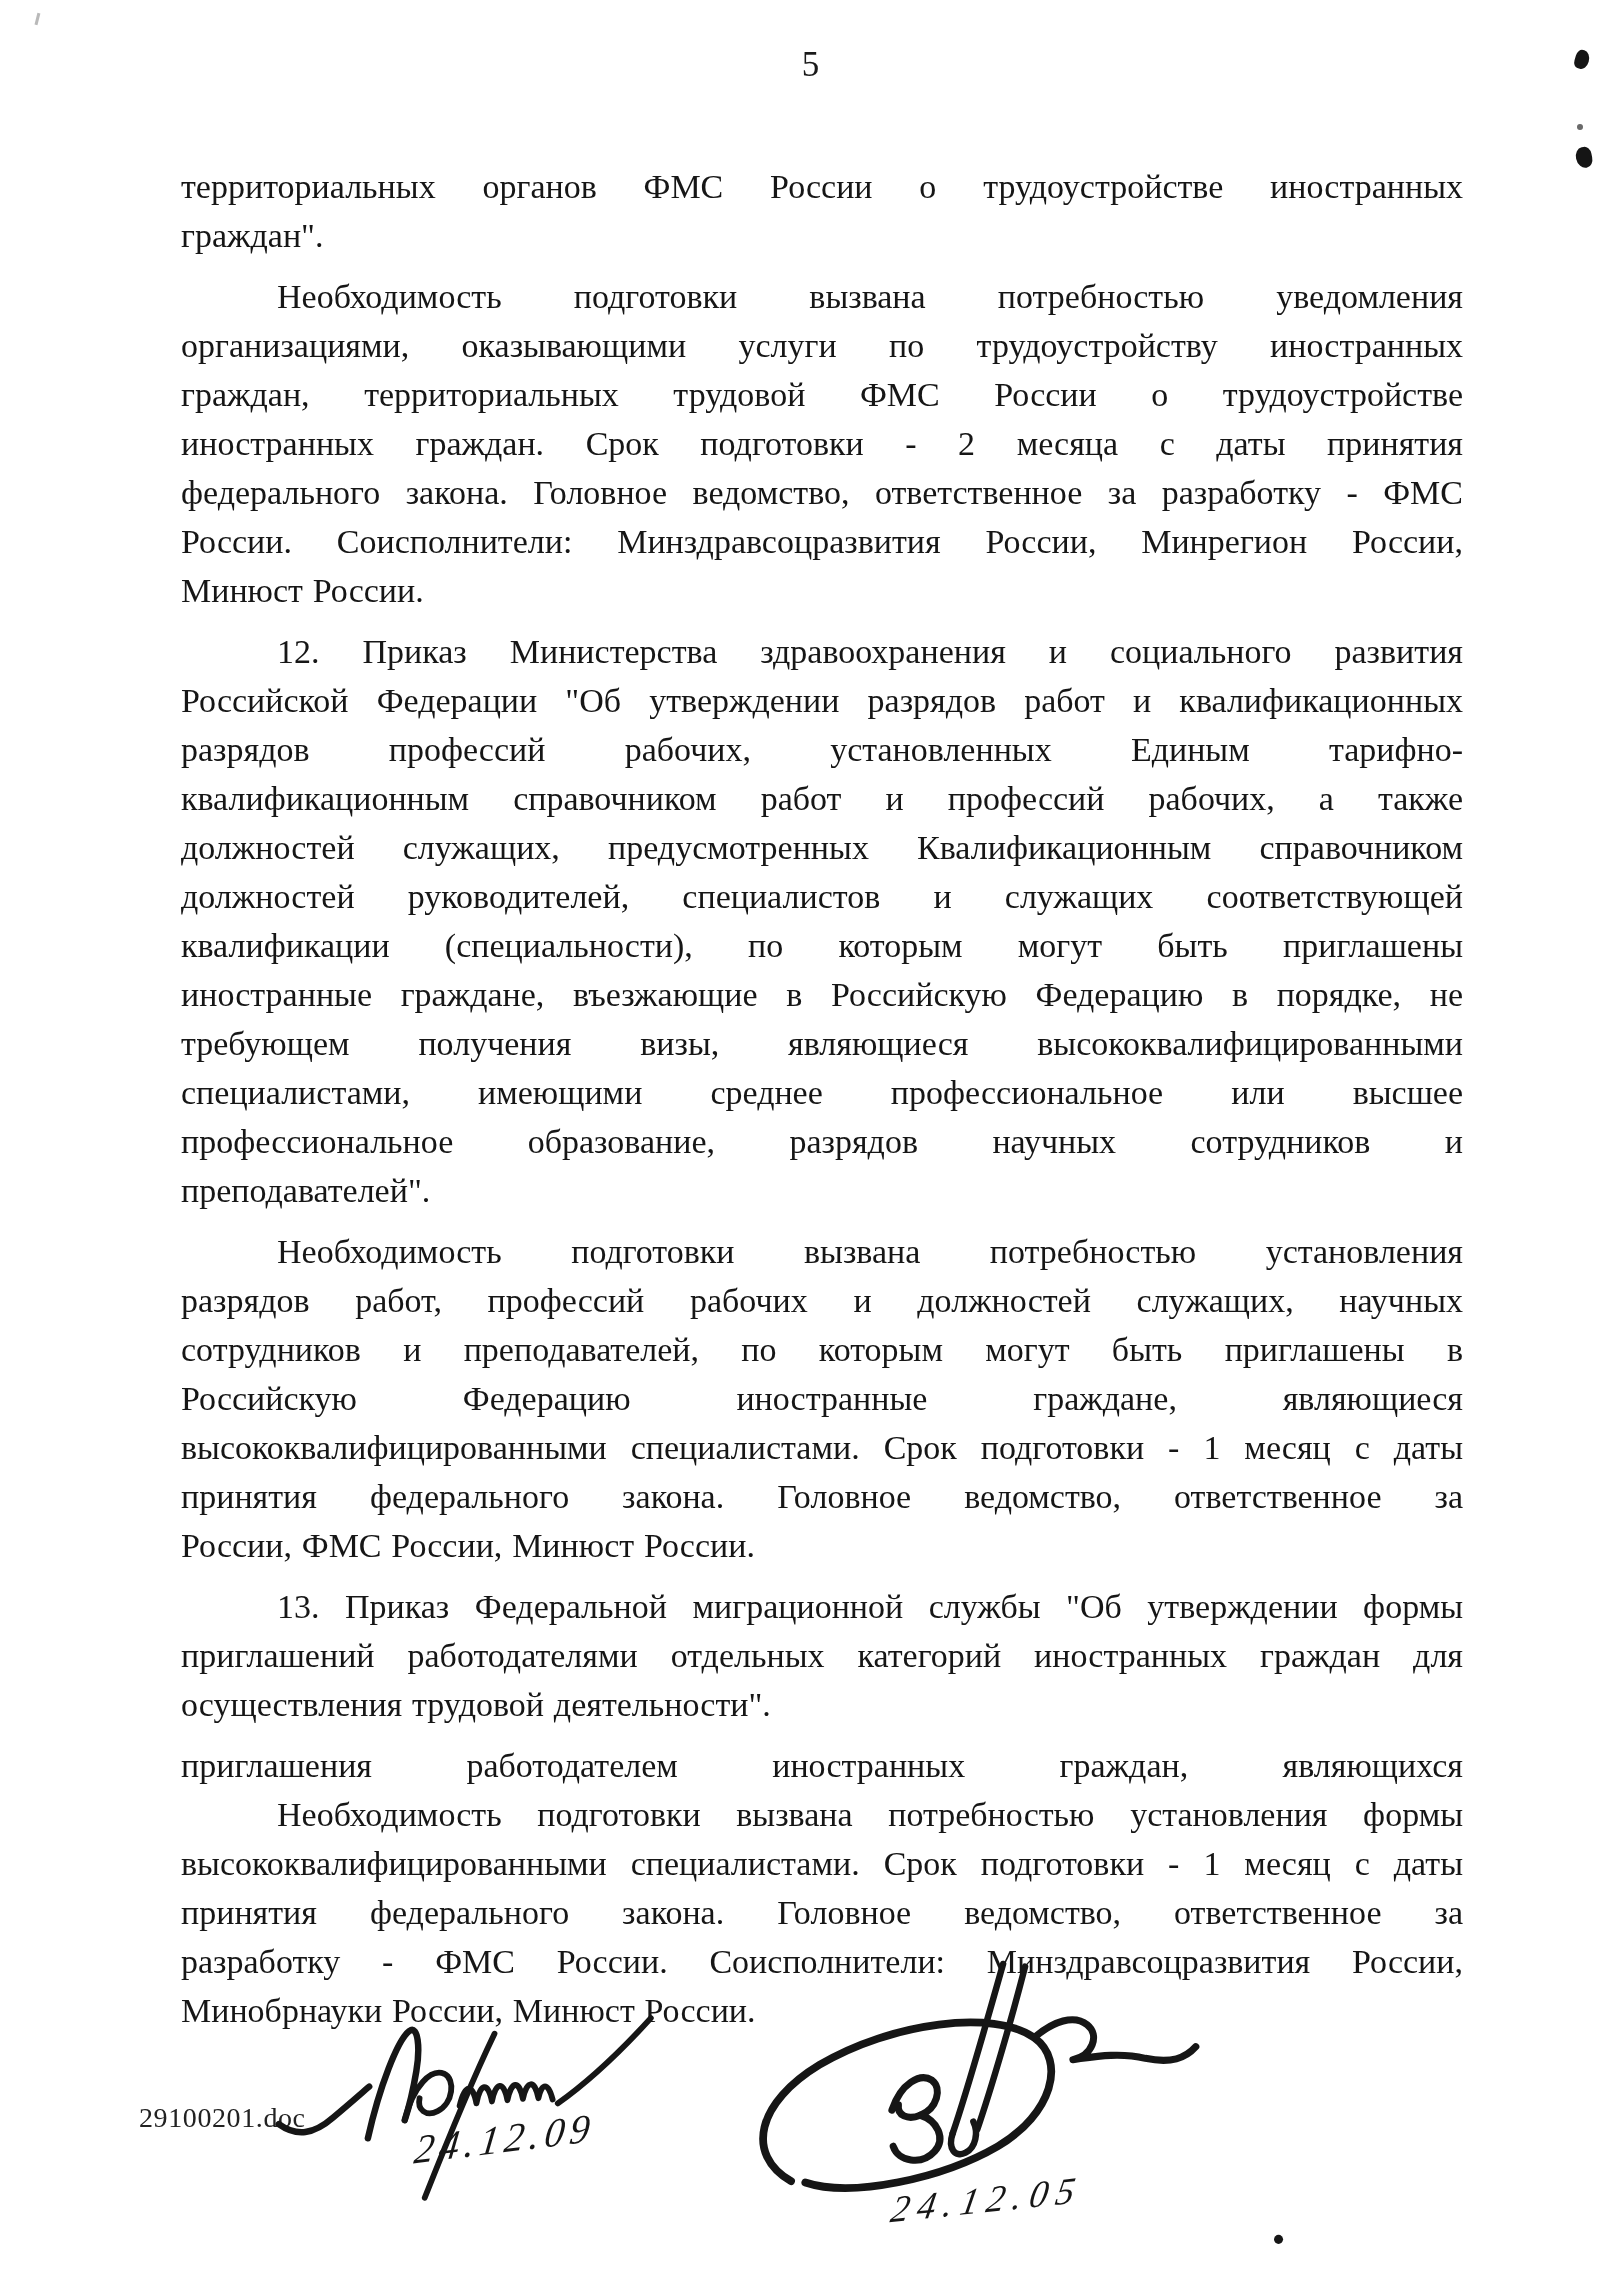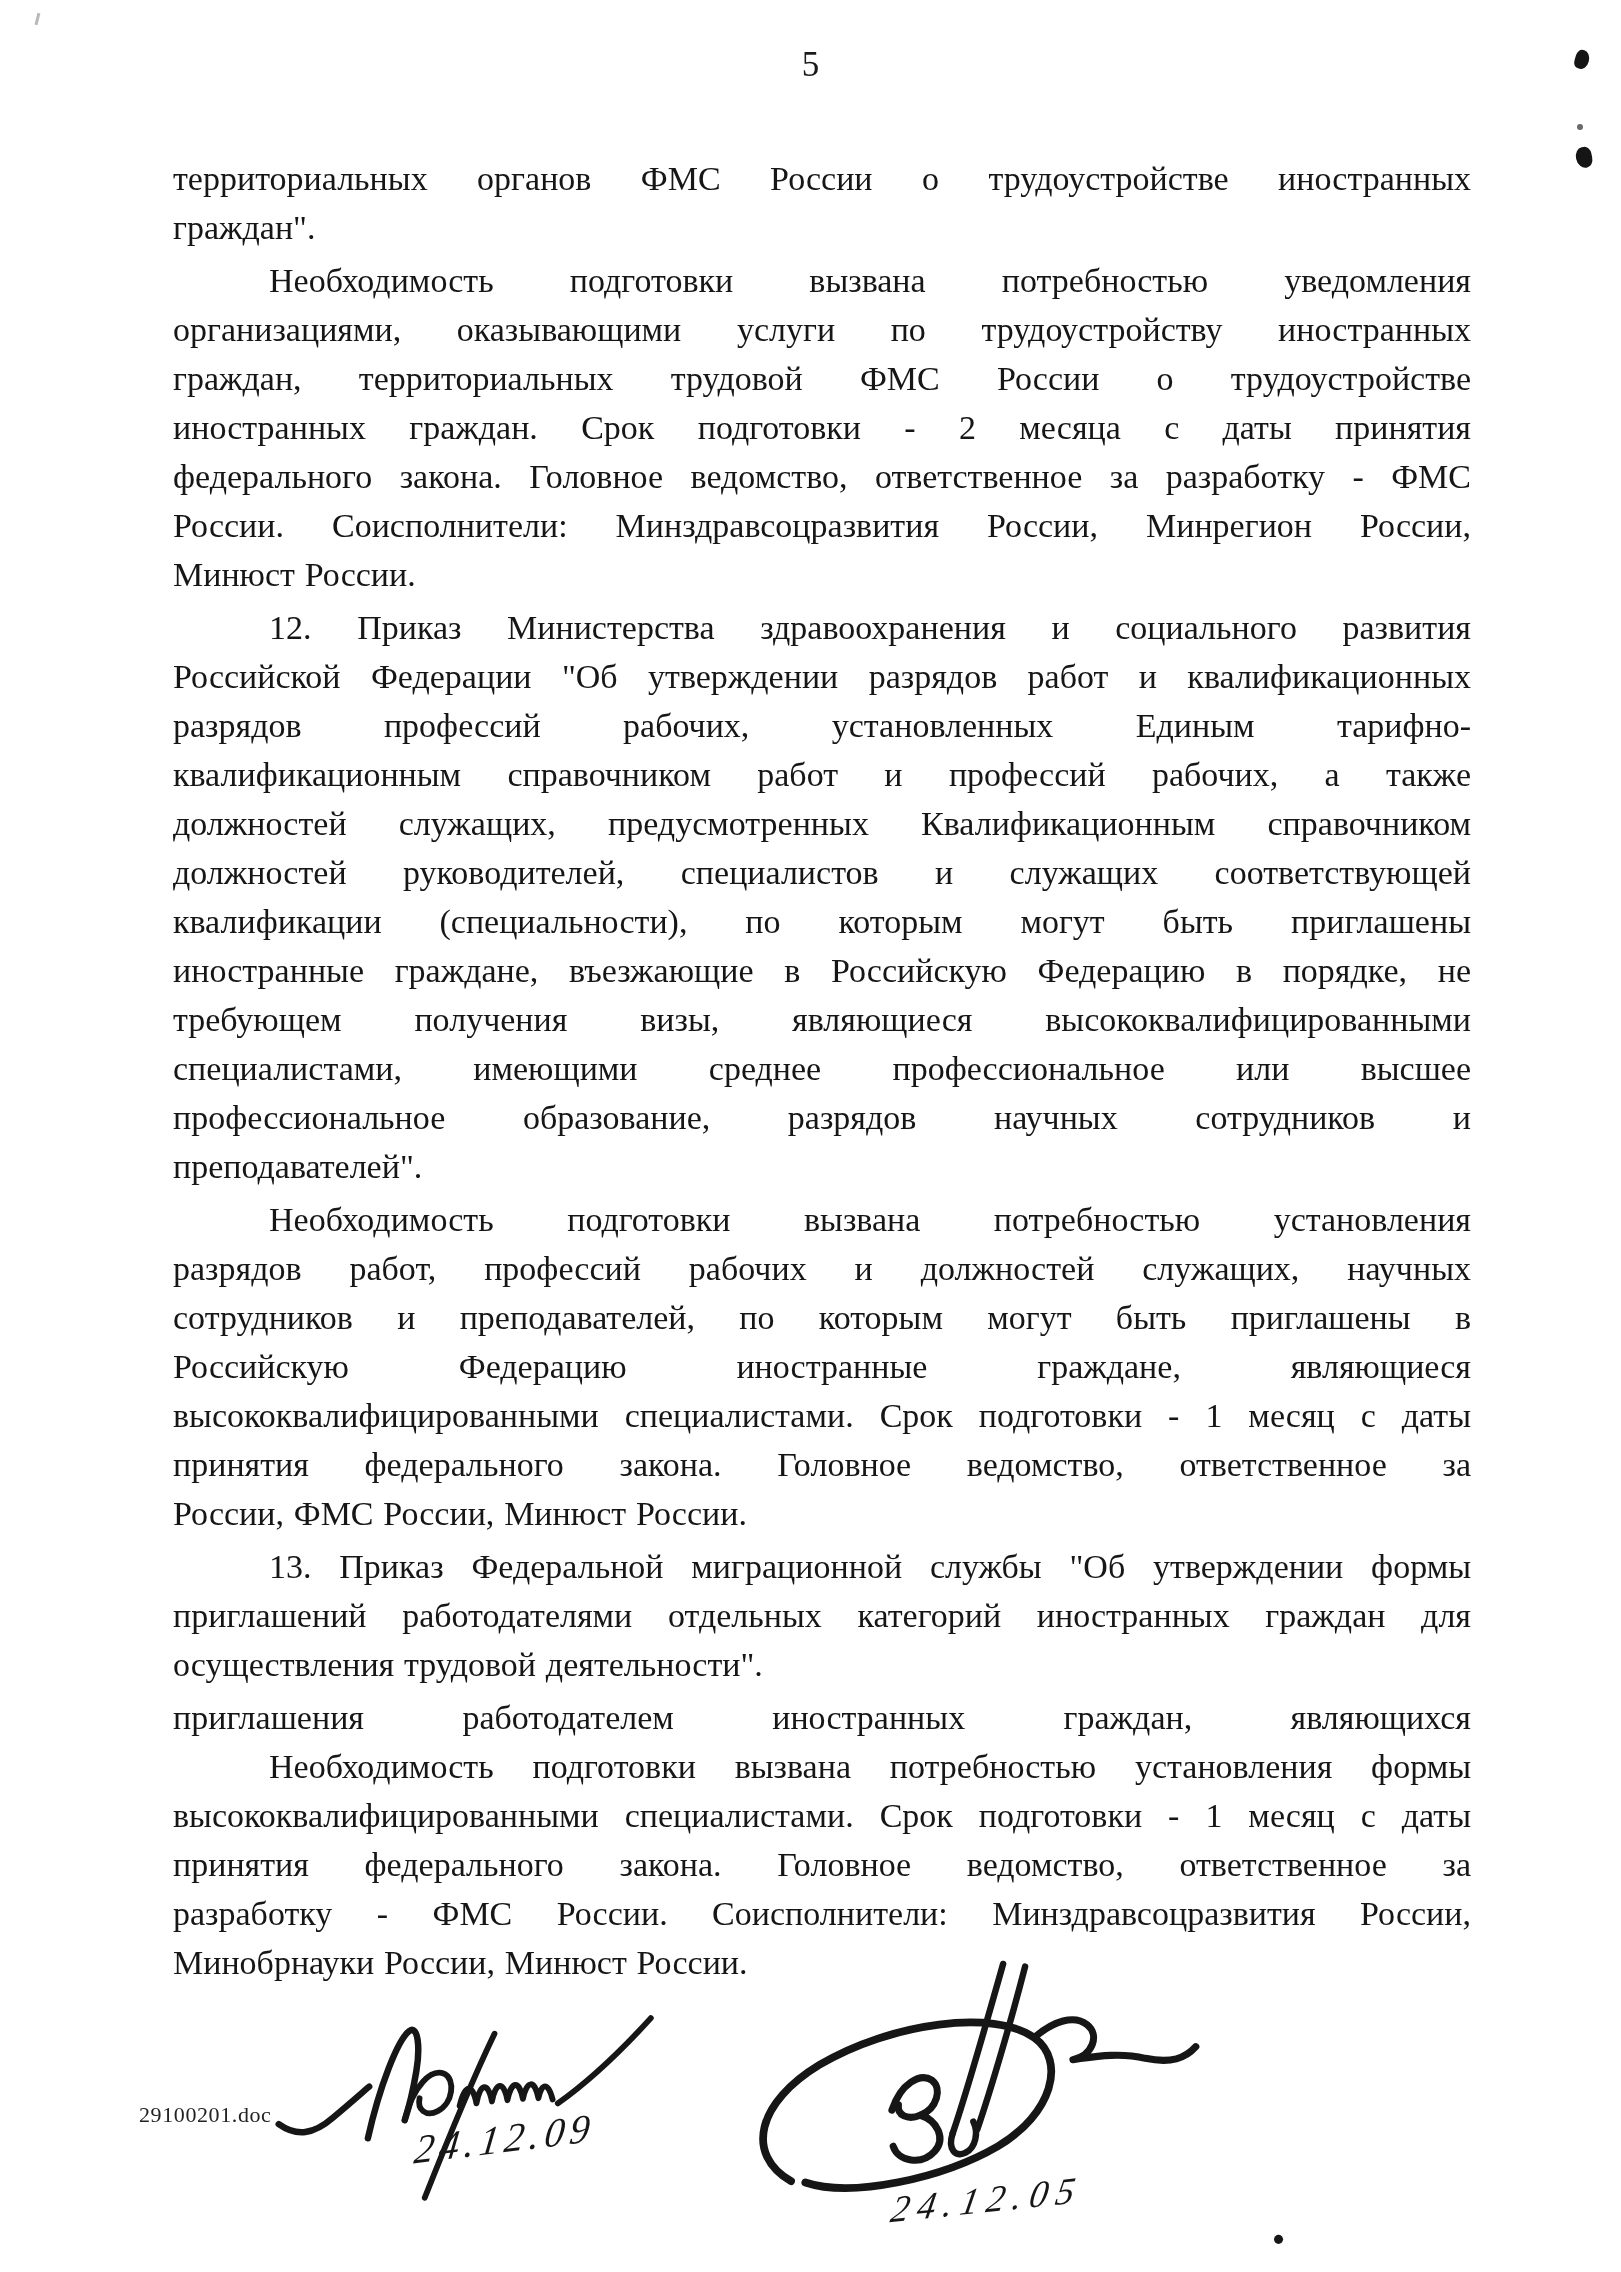--- a/index.html
+++ b/index.html
@@ -22,28 +22,28 @@
   .textblock {
     position: absolute;
     left: 169px;
     top: 150px;
     width: 1306px;
     font-size: 34px;
     line-height: 49px;
     word-spacing: 1.3px;
     color: #161616;
   }
-  .para { margin: 4px; }
+  .para { margin: 12px; }
   .line { text-align: left; }
   .line.just { text-align: justify; text-align-last: justify; text-justify: inter-word; }
   .line.ind { text-indent: 96px; }
   .footer-filename {
     position: absolute;
     left: 139px; top: 2102px;
-    font-size: 22px;
+    font-size: 28px;
     letter-spacing: 0.6px;
     color: #222222;
   }
   .sig-svg { position: absolute; }
   .sig-svg path { fill: none; stroke: #161616; stroke-linecap: round; stroke-linejoin: round; }
   .sig-date {
     position: absolute;
     font-style: italic;
     color: #161616;
     white-space: nowrap;

